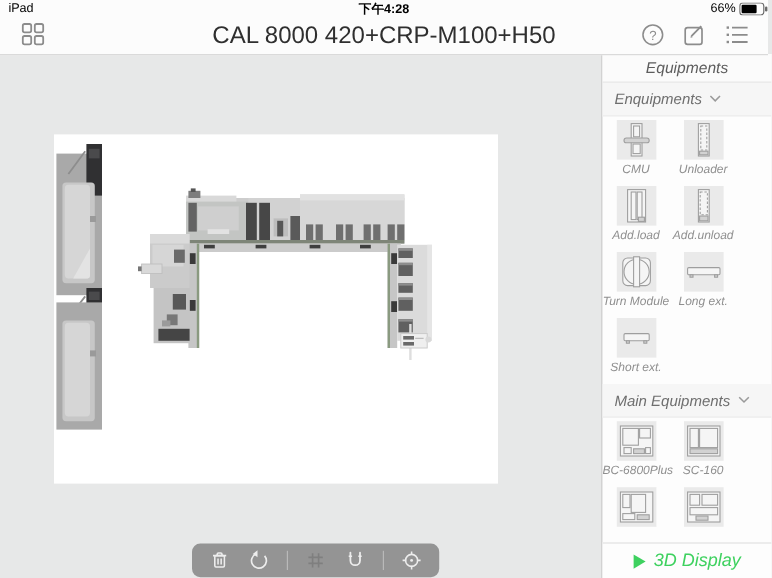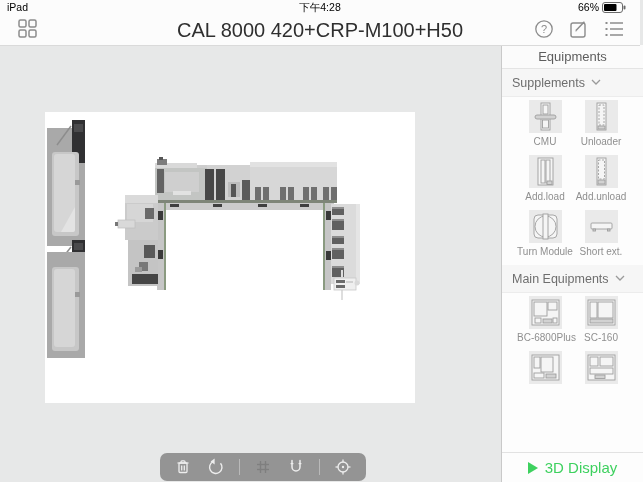--- a/index.html
+++ b/index.html
@@ -3,45 +3,45 @@
 <meta charset="utf-8">
 <style>
   html,body{margin:0;padding:0;}
   body{width:643px;height:482px;position:relative;overflow:hidden;
        font-family:"Liberation Sans",sans-serif;background:#e7e8e8;
        -webkit-font-smoothing:antialiased;}
   .top-chrome{position:absolute;top:0;left:0;width:640px;height:45px;
       background:#fcfcfc;border-bottom:1px solid #dadada;z-index:5;}
   .status-bar{position:relative;height:15px;font-size:10.5px;color:#000;}
   .status-left{position:absolute;left:7px;top:1px;}
-  .status-time{position:absolute;left:0;right:0;top:1px;text-align:center;font-weight:normal;}
-  .status-right{position:absolute;right:14px;top:1px;display:flex;align-items:center;gap:3px;padding-left:41px;}
+  .status-time{position:absolute;left:0;right:0;top:1px;text-align:center;font-weight:bold;}
+  .status-right{position:absolute;right:0;top:1px;display:flex;align-items:center;gap:3px;padding-left:41px;}
   .nav-bar{position:relative;height:30px;}
   .nav-title{position:absolute;left:0;right:0;top:4px;text-align:center;
       font-size:20px;color:#2f2f2f;}
   .nav-left{position:absolute;left:16px;top:2px;cursor:pointer;}
   .nav-right{position:absolute;right:14px;top:3px;display:flex;gap:13px;}
   .nav-right > div{cursor:pointer;}
 
   .content{position:absolute;top:45px;left:0;width:501px;bottom:0;background:#e7e8e8;}
   .canvas{position:absolute;left:45px;top:67px;width:370px;height:291px;background:#ffffff;}
 
   .canvas-toolbar{position:absolute;left:160px;top:408px;width:206px;height:28px;
       background:rgba(141,141,141,0.93);border-radius:7px;display:flex;align-items:center;
       justify-content:space-between;padding:0 13px;box-sizing:border-box;z-index:4;}
   .tb-divider{width:1px;height:16px;background:#b9b9b9;}
   .tb-btn{width:20px;height:20px;display:flex;align-items:center;justify-content:center;cursor:pointer;}
 
   .sidebar{position:absolute;top:45px;right:0;width:142px;bottom:0;background:#fdfdfd;
-      border-left:1px solid #c9c9c9;box-sizing:border-box;overflow:hidden;}
+      border-left:1px solid #c9c9c9;box-sizing:border-box;overflow:hidden;font-style:italic;}
   .sb-title{height:23px;line-height:23px;text-align:center;font-size:13px;color:#5d5d5d;
       background:#fbfbfb;border-bottom:1px solid #e4e4e4;}
   .sb-section{height:27px;display:flex;align-items:center;gap:6px;padding-left:10px;
       font-size:12.5px;color:#6e6e6e;background:#f6f6f6;border-bottom:1px solid #ececec;cursor:pointer;}
-  .eq-grid{display:grid;grid-template-columns:56px 56px;grid-auto-rows:55px;padding-left:15px;padding-top:3px;}
+  .eq-grid{display:grid;grid-template-columns:56px 56px;grid-auto-rows:55px;padding-top:3px;}
   .eq-item{text-align:center;cursor:pointer;}
   .thumb{width:33px;height:33px;background:#eaeaea;margin:0 auto;display:flex;
       align-items:center;justify-content:center;}
   .eq-label{font-size:10px;color:#8f8f8f;margin-top:3px;white-space:nowrap;}
   .sb-footer{position:absolute;left:0;right:0;bottom:0;height:29px;background:#fdfdfd;
       border-top:1px solid #e2e2e2;display:flex;align-items:center;justify-content:center;
       gap:7px;font-size:15px;cursor:pointer;z-index:6;}
   .play-tri{width:0;height:0;border-top:6px solid transparent;border-bottom:6px solid transparent;
       border-left:10px solid #3ed15f;}
   .green-text{color:#3ed15f;}
@@ -269,21 +269,21 @@
         <circle cx="10" cy="10" r="1.2" fill="#ededed"></circle>
       </svg>
     </div>
   </div>
 </div>
 
 <div class="sidebar">
   <div class="sb-title">Equipments</div>
 
   <div class="sb-section">
-    <span>Supplements</span>
+    <span>Enquipments</span>
     <svg width="10" height="7" viewBox="0 0 10 7">
       <polyline points="1,1 5,5 9,1" fill="none" stroke="#9a9a9a" stroke-width="1.3"></polyline>
     </svg>
   </div>
 
   <div class="eq-grid">
     <div class="eq-item">
       <div class="thumb">
         <svg width="27" height="29" viewBox="0 0 27 29">
           <g fill="#f5f5f5" stroke="#9e9e9e" stroke-width="0.9">
@@ -337,20 +337,32 @@
       <div class="thumb">
         <svg width="29" height="29" viewBox="0 0 29 29">
           <g fill="#f5f5f5" stroke="#9e9e9e" stroke-width="0.9">
             <rect x="3" y="3" width="23" height="23" rx="4"></rect>
             <circle cx="14.5" cy="14.5" r="10.5"></circle>
             <rect x="12" y="2" width="5" height="25"></rect>
           </g>
         </svg>
       </div>
       <div class="eq-label">Turn Module</div>
+    </div>
+    <div class="eq-item">
+      <div class="thumb">
+        <svg width="31" height="29" viewBox="0 0 31 29">
+          <g fill="#f5f5f5" stroke="#9e9e9e" stroke-width="0.9">
+            <rect x="2" y="11" width="27" height="6" rx="1"></rect>
+            <rect x="4" y="17" width="2.5" height="2" fill="#d2d2d2"></rect>
+            <rect x="24.5" y="17" width="2.5" height="2" fill="#d2d2d2"></rect>
+          </g>
+        </svg>
+      </div>
+      <div class="eq-label">Long ext.</div>
     </div>
     <div class="eq-item">
       <div class="thumb">
         <svg width="31" height="29" viewBox="0 0 31 29">
           <g fill="#f5f5f5" stroke="#9e9e9e" stroke-width="0.9">
             <rect x="5" y="11" width="21" height="6" rx="1"></rect>
             <rect x="7" y="17" width="2.5" height="2" fill="#d2d2d2"></rect>
             <rect x="21.5" y="17" width="2.5" height="2" fill="#d2d2d2"></rect>
           </g>
         </svg>

